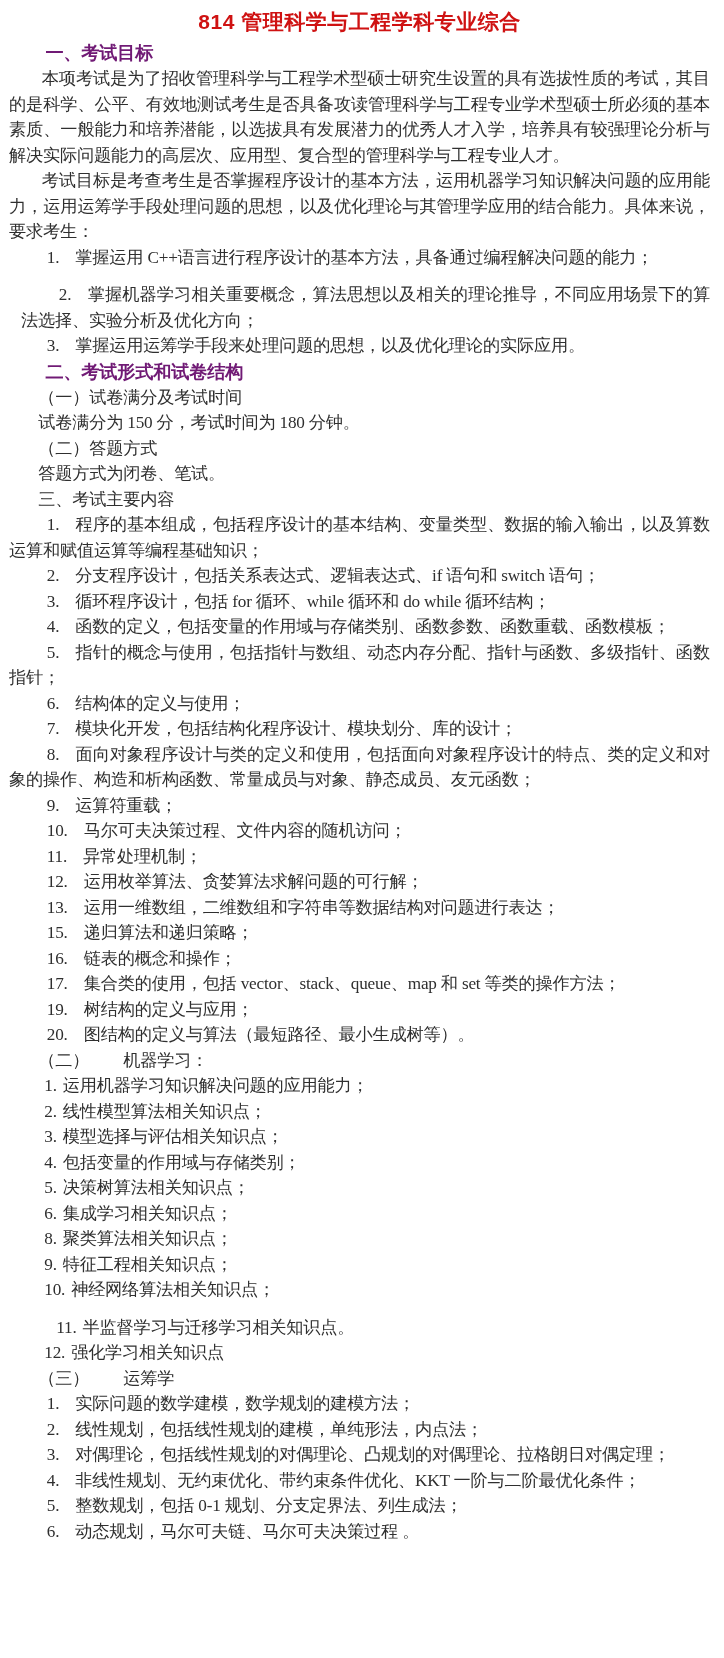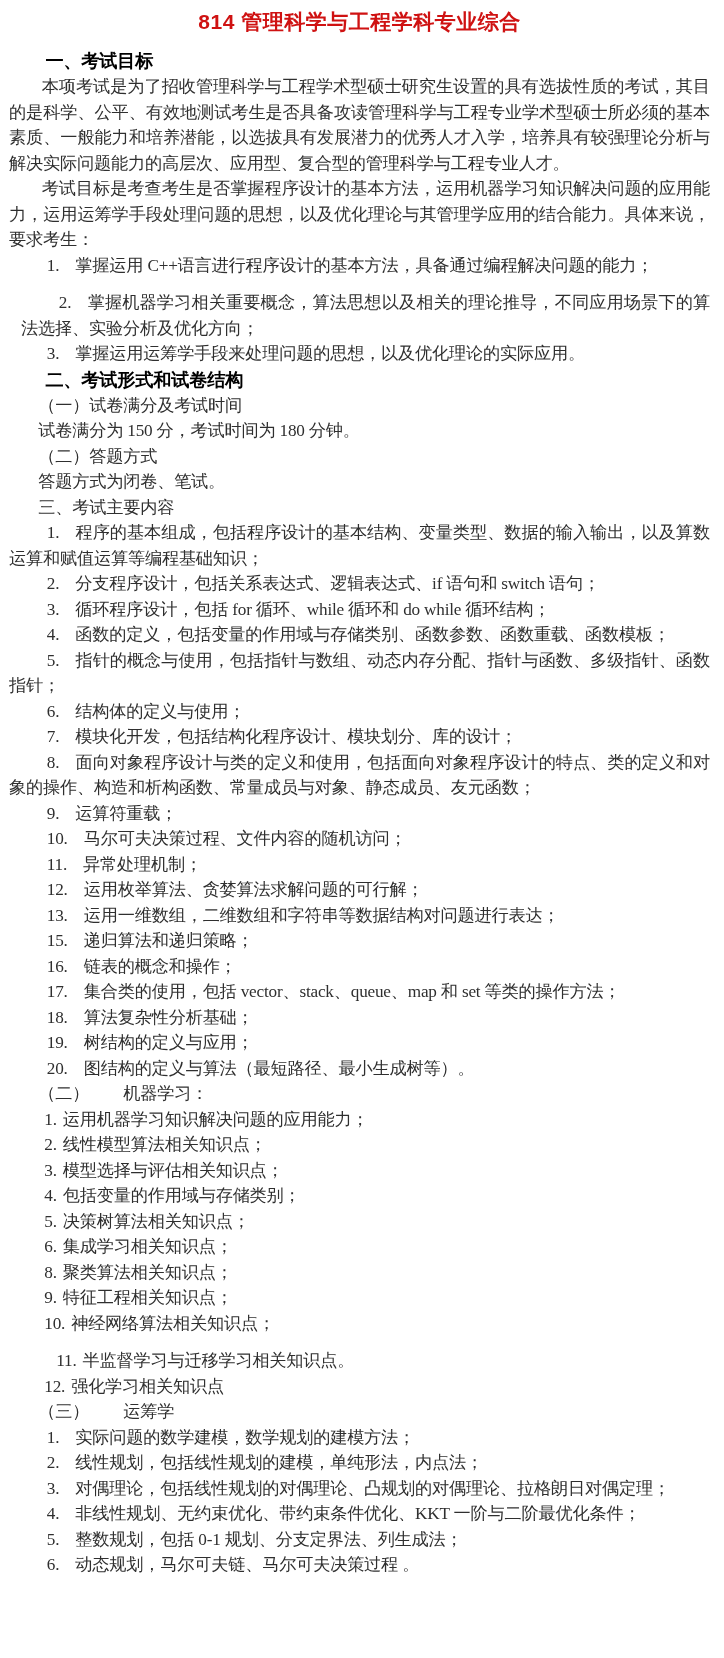--- a/index.html
+++ b/index.html
@@ -9,26 +9,26 @@
     padding:8px 14px 10px 9px;
     font-family:"Liberation Serif","DejaVu Serif",serif;
     font-size:17.2px; line-height:25.5px; letter-spacing:-0.2px;
     color:#2f2f2f;
   }
   p { margin:0; }
   .doc-title {
     font-family:"Liberation Sans","DejaVu Sans",sans-serif;
     font-size:21px; line-height:28px; font-weight:bold;
     text-align:center; letter-spacing:0.5px;
-    margin-bottom:12px;
+    margin-bottom:4px;
   }
   .heading {
     font-family:"Liberation Sans","DejaVu Sans",sans-serif;
     font-size:18.2px; line-height:26px; font-weight:bold;
-    color:#000000; text-indent:2em;
+    color:#701a75; text-indent:2em;
   }
   .para { text-indent:1.9em; text-align:justify; }
   .sub  { text-indent:1.7em; }
   .item { text-indent:2.2em; text-align:justify; }
   .item .num { margin-right:16px; }
   .list-narrow .item { text-indent:2.05em; }
   .list-narrow .item .num { margin-right:6px; }
   .gap { margin-top:12px;margin-left:12px; }
 </style>
 </head>
@@ -94,21 +94,20 @@
 
       <p class="item"><span class="num">13.</span><span>运用一维数组，二维数组和字符串等数据结构对问题进行表达；</span></p>
 
 
       <p class="item"><span class="num">15.</span><span>递归算法和递归策略；</span></p>
 
       <p class="item"><span class="num">16.</span><span>链表的概念和操作；</span></p>
 
       <p class="item"><span class="num">17.</span><span>集合类的使用，包括 vector、stack、queue、map 和 set 等类的操作方法；</span></p>
 
-      <p class="item"><span class="num">18.</span><span>算法复杂性分析基础；</span></p>
 
       <p class="item"><span class="num">19.</span><span>树结构的定义与应用；</span></p>
 
       <p class="item"><span class="num">20.</span><span>图结构的定义与算法（最短路径、最小生成树等）。</span></p>
     </div>
 
   <p class="sub">（二）　　机器学习：</p>
 
   <div class="list-narrow">
 

